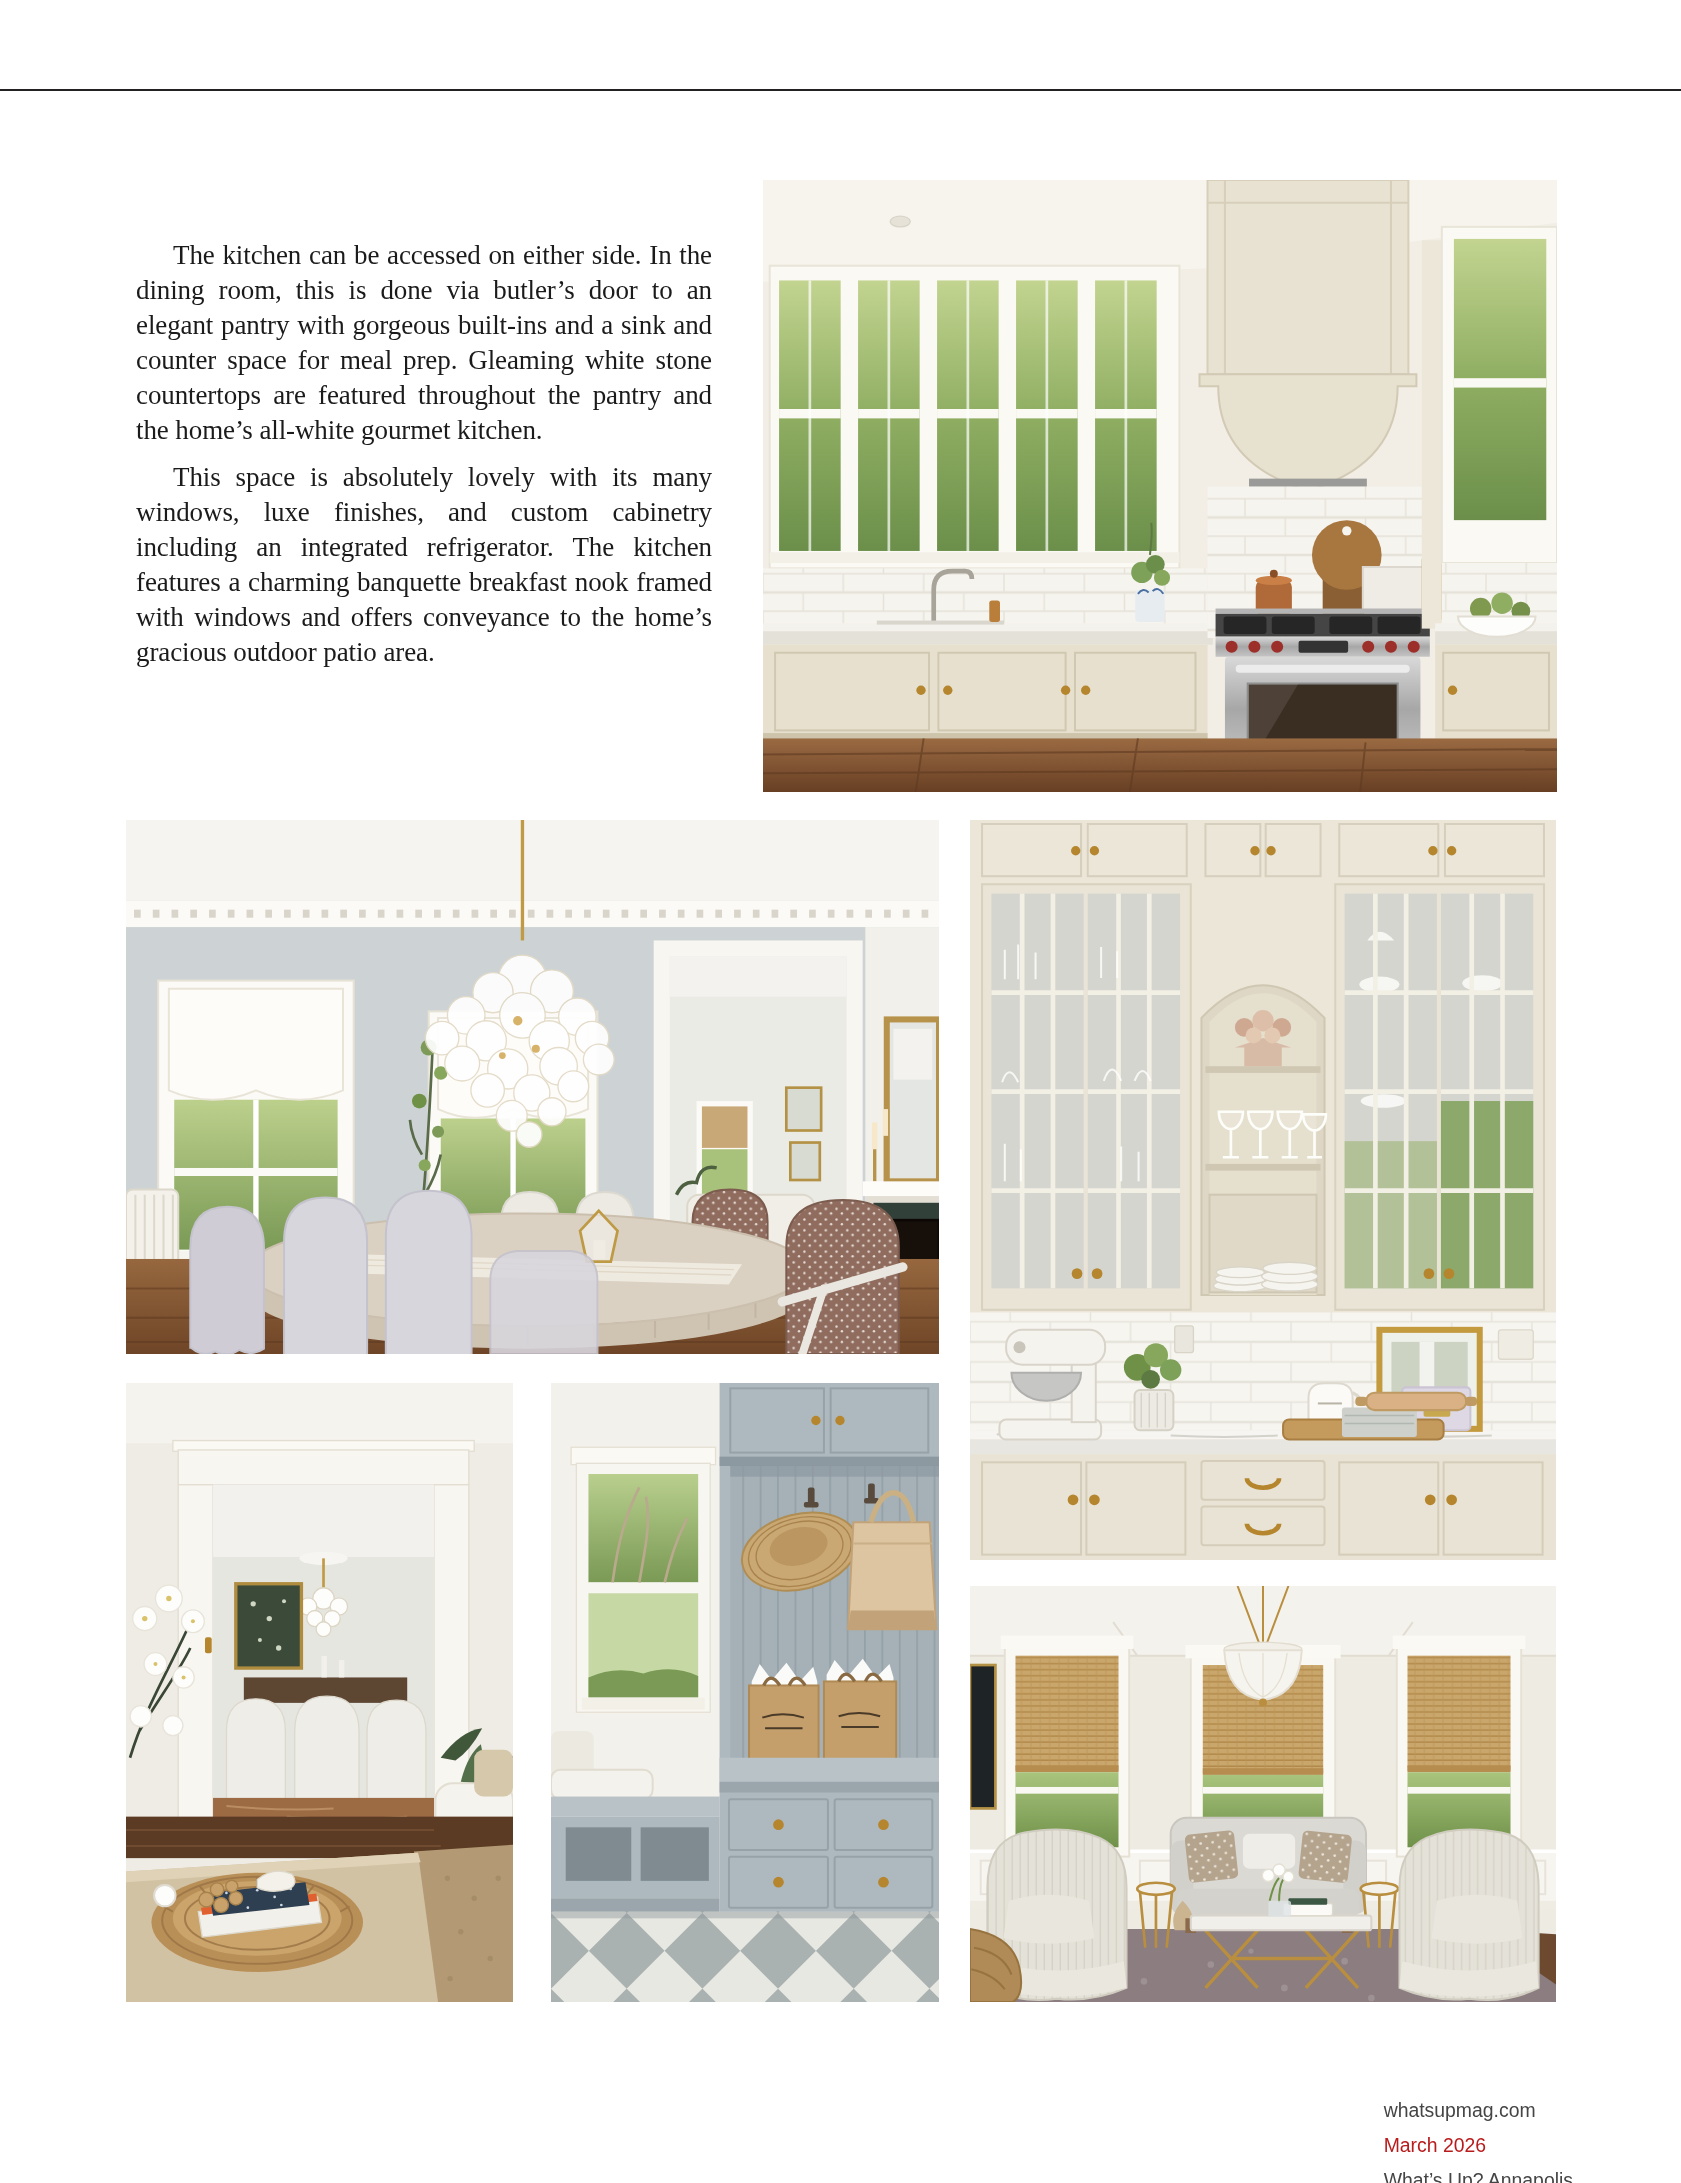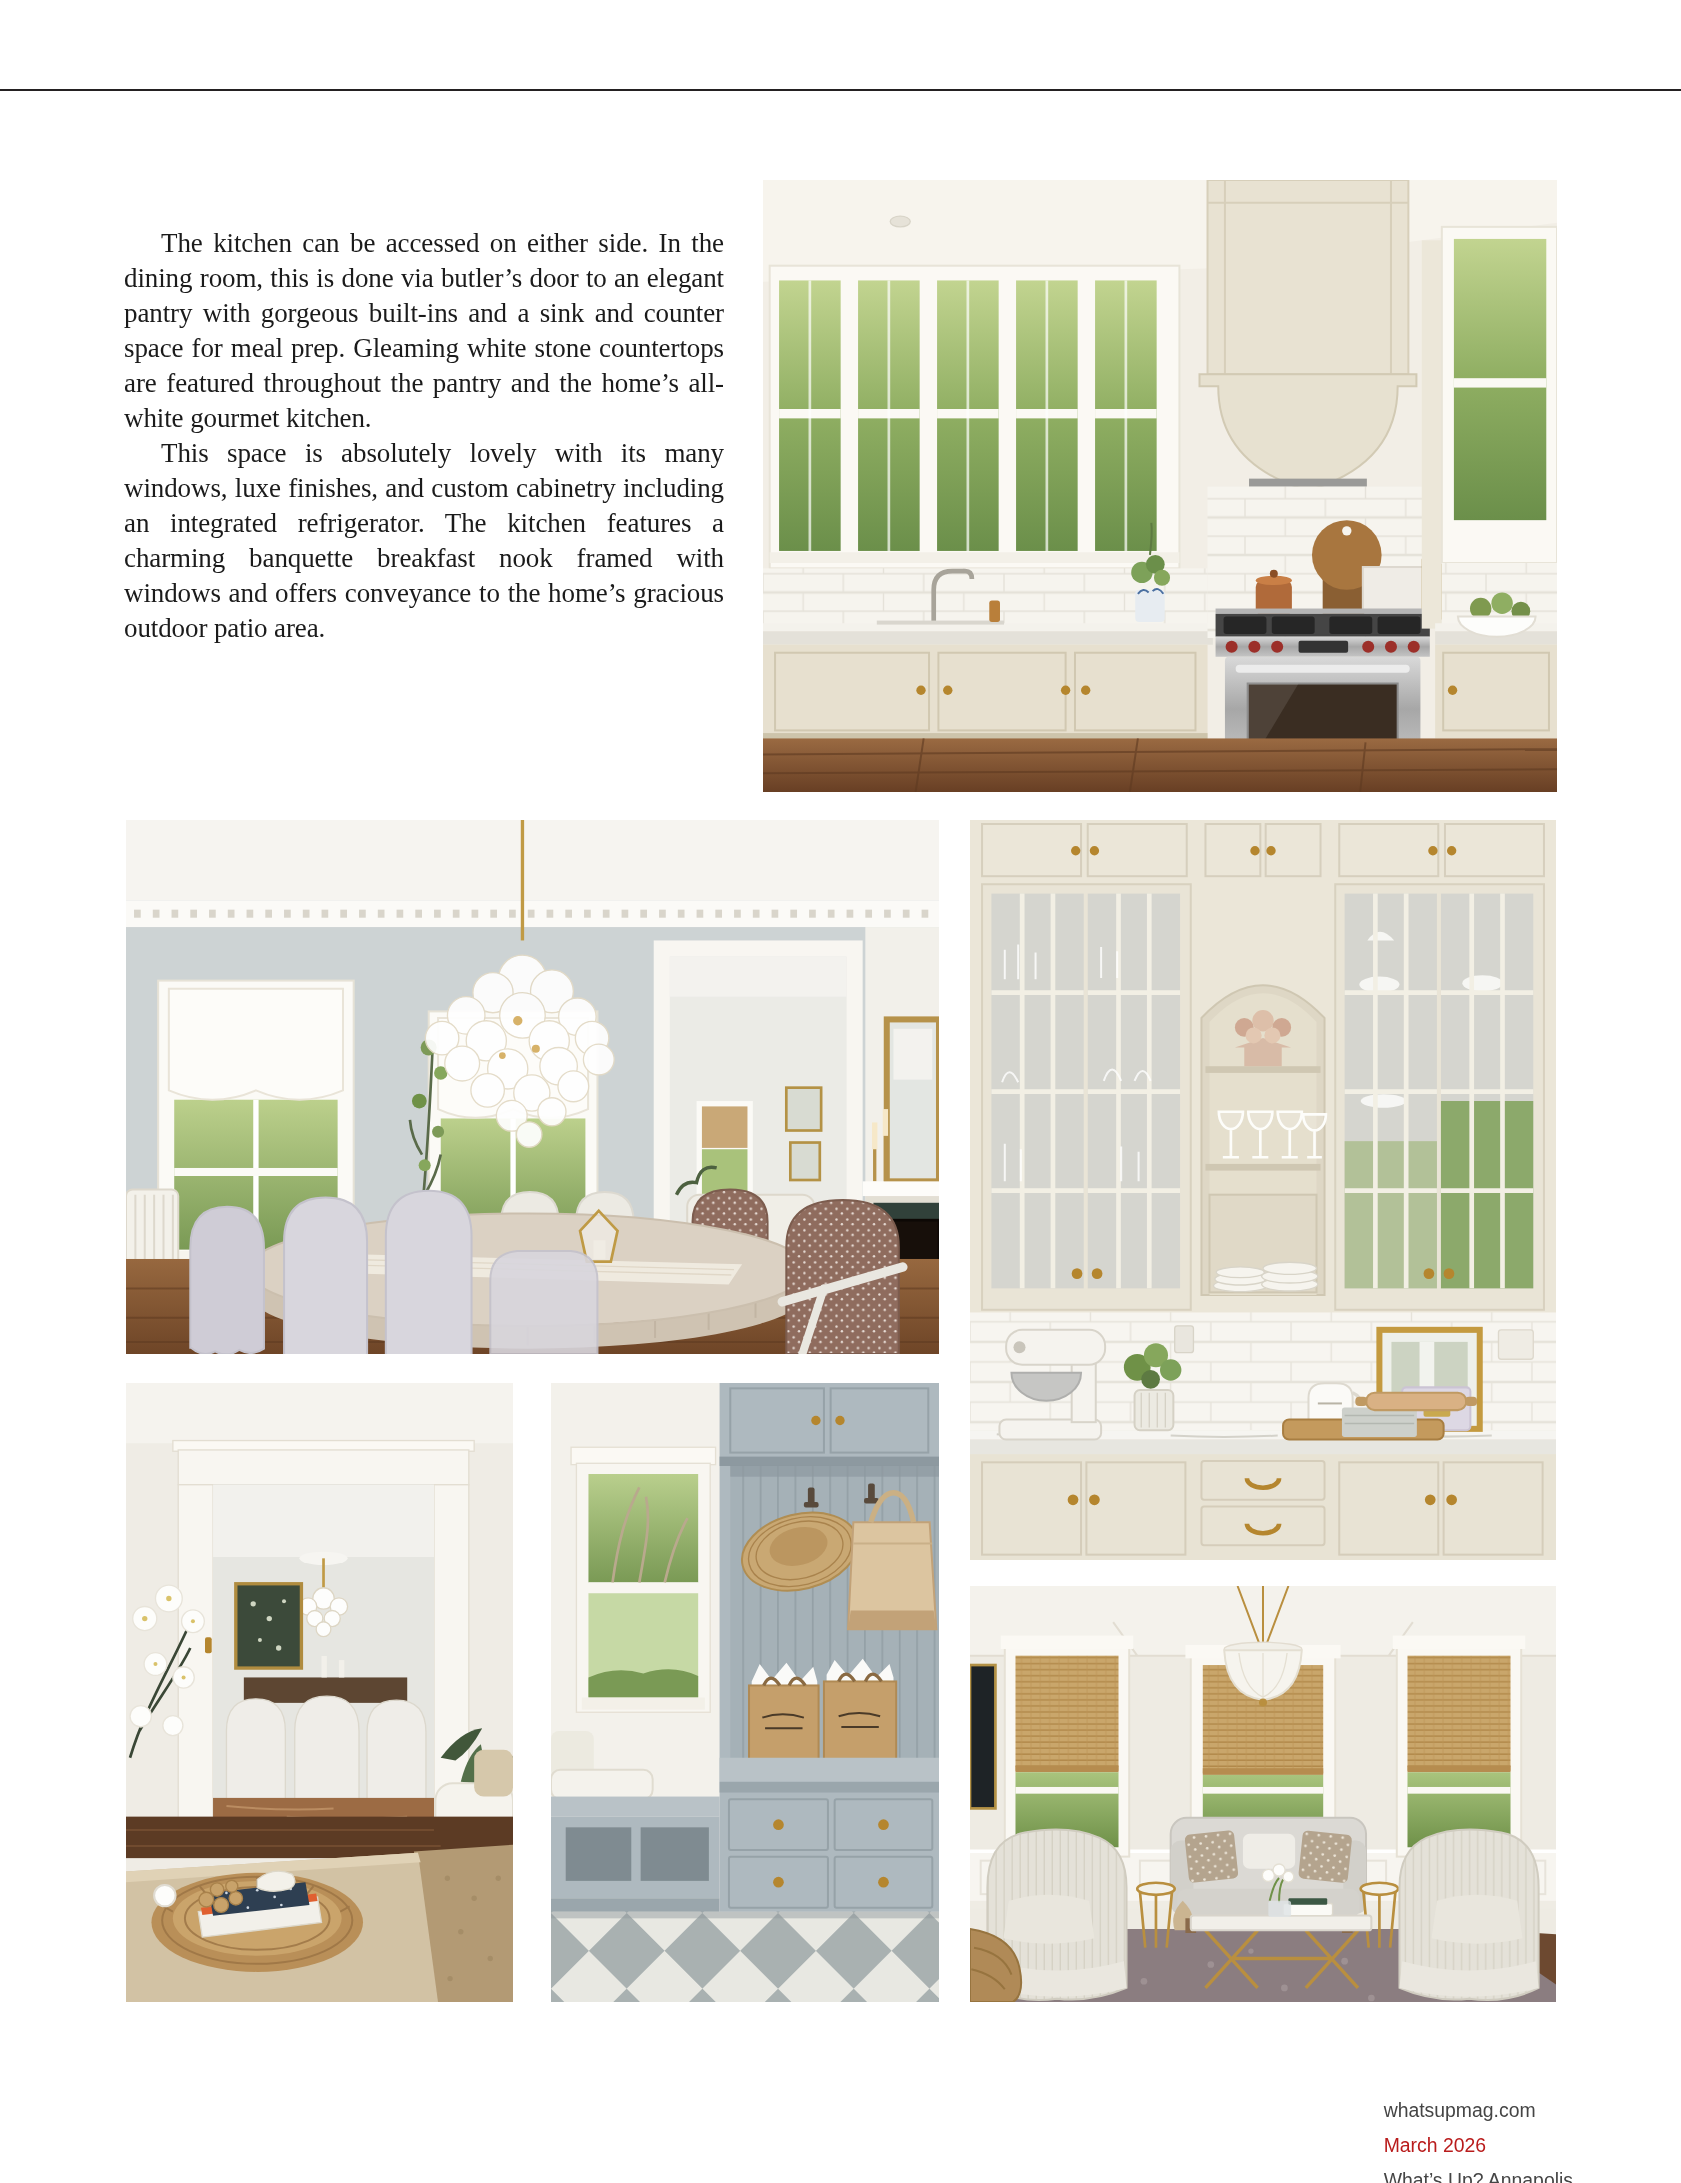--- a/index.html
+++ b/index.html
@@ -1,21 +1,21 @@
 <!DOCTYPE html>
 <html style="font-size:10.7px"><head>
 <meta charset="utf-8">
 <style>
   html,body{margin:0;padding:0;background:#ffffff;}
   .page{position:relative;width:1681px;height:2183px;background:#ffffff;overflow:hidden;
         font-family:"Liberation Serif", serif;}
   .top-rule{position:absolute;left:0;top:89px;width:1681px;height:2px;background:#242122;}
   .article{position:absolute;left:124px;top:226px;width:600px;color:#1b1b1b;
            font-size:27px;line-height:35px;text-align:justify;letter-spacing:-0.1px;}
-  .article p{margin:0;text-indent:37px;}
+  .article p{margin:12px;text-indent:37px;}
   figure{position:absolute;margin:0;padding:0;overflow:hidden;background:#e9e5da;}
   figure svg{display:block;width:100%;height:100%;}
   .ph-kitchen{left:763px;top:180px;width:794px;height:612px;}
   .ph-dining{left:126px;top:820px;width:813px;height:534px;}
   .ph-pantry{left:970px;top:820px;width:586px;height:740px;}
   .ph-hall{left:126px;top:1383px;width:387px;height:619px;}
   .ph-mud{left:551px;top:1383px;width:388px;height:619px;}
   .ph-living{left:970px;top:1586px;width:586px;height:416px;}
   .footer{position:absolute;right:116px;top:2099px;display:flex;align-items:baseline;gap:12px;
           font-family:"Liberation Sans", sans-serif;color:#454545;font-size:19.4px;flex-direction:column;}

